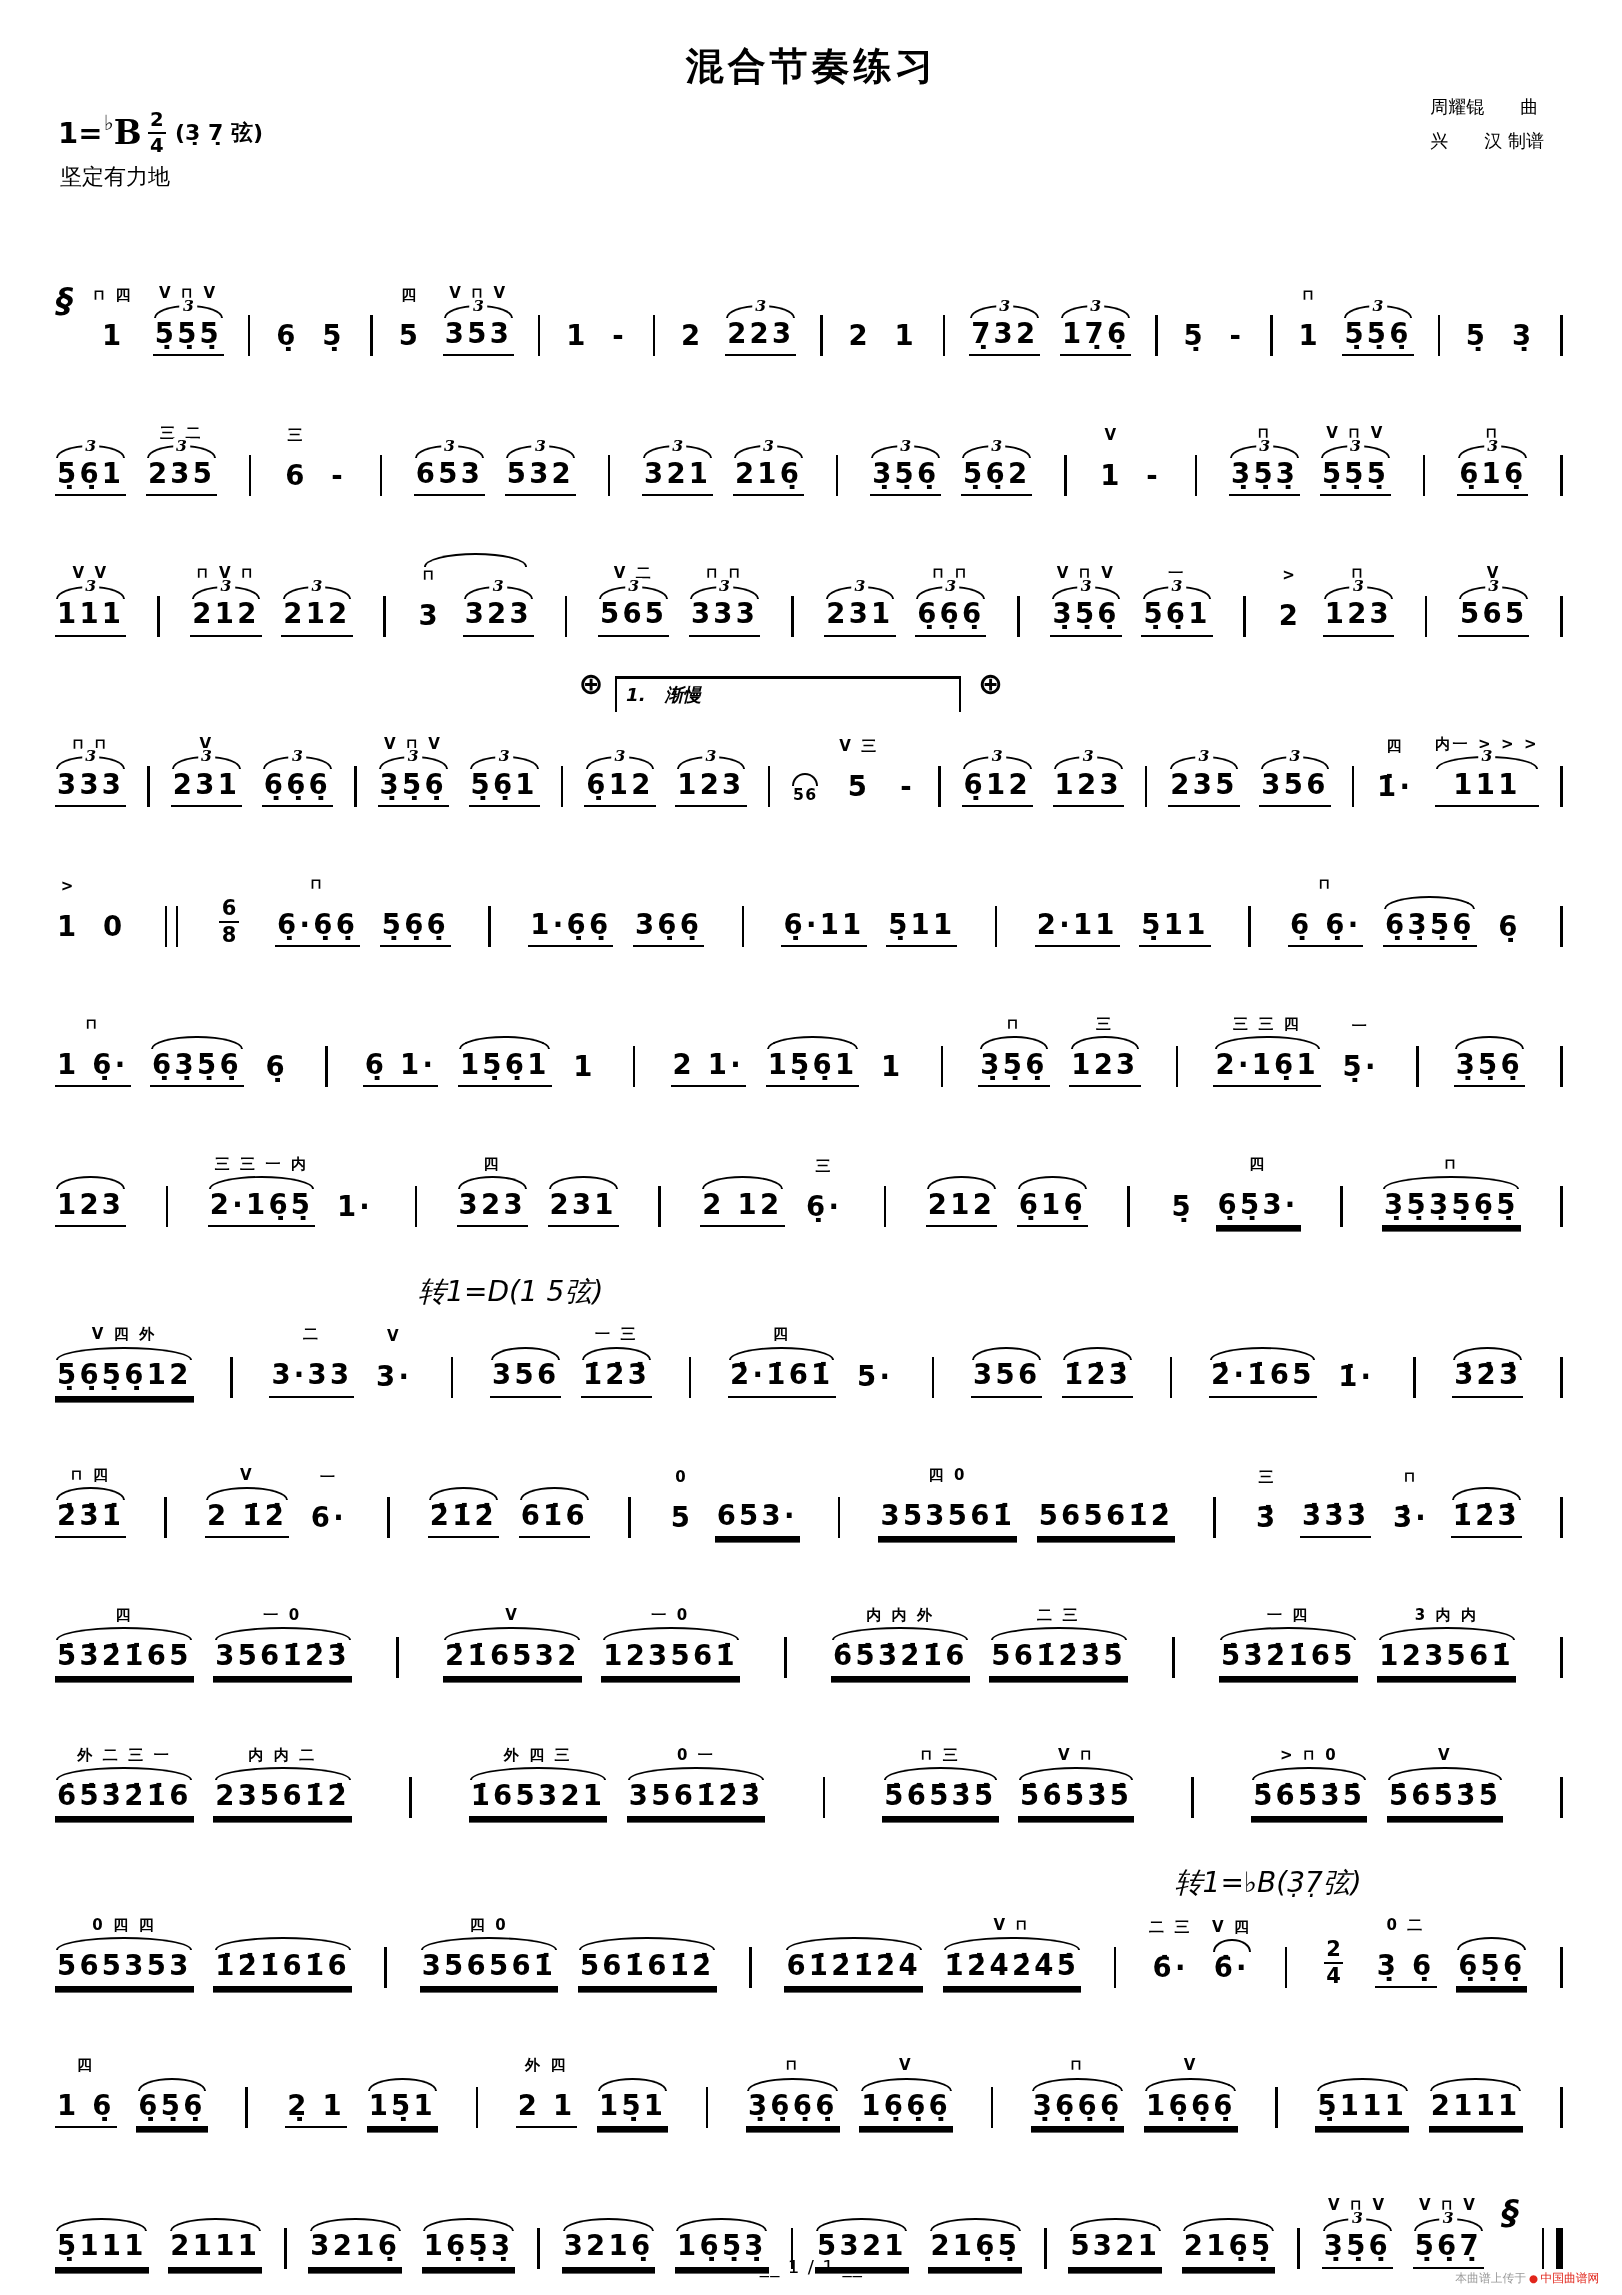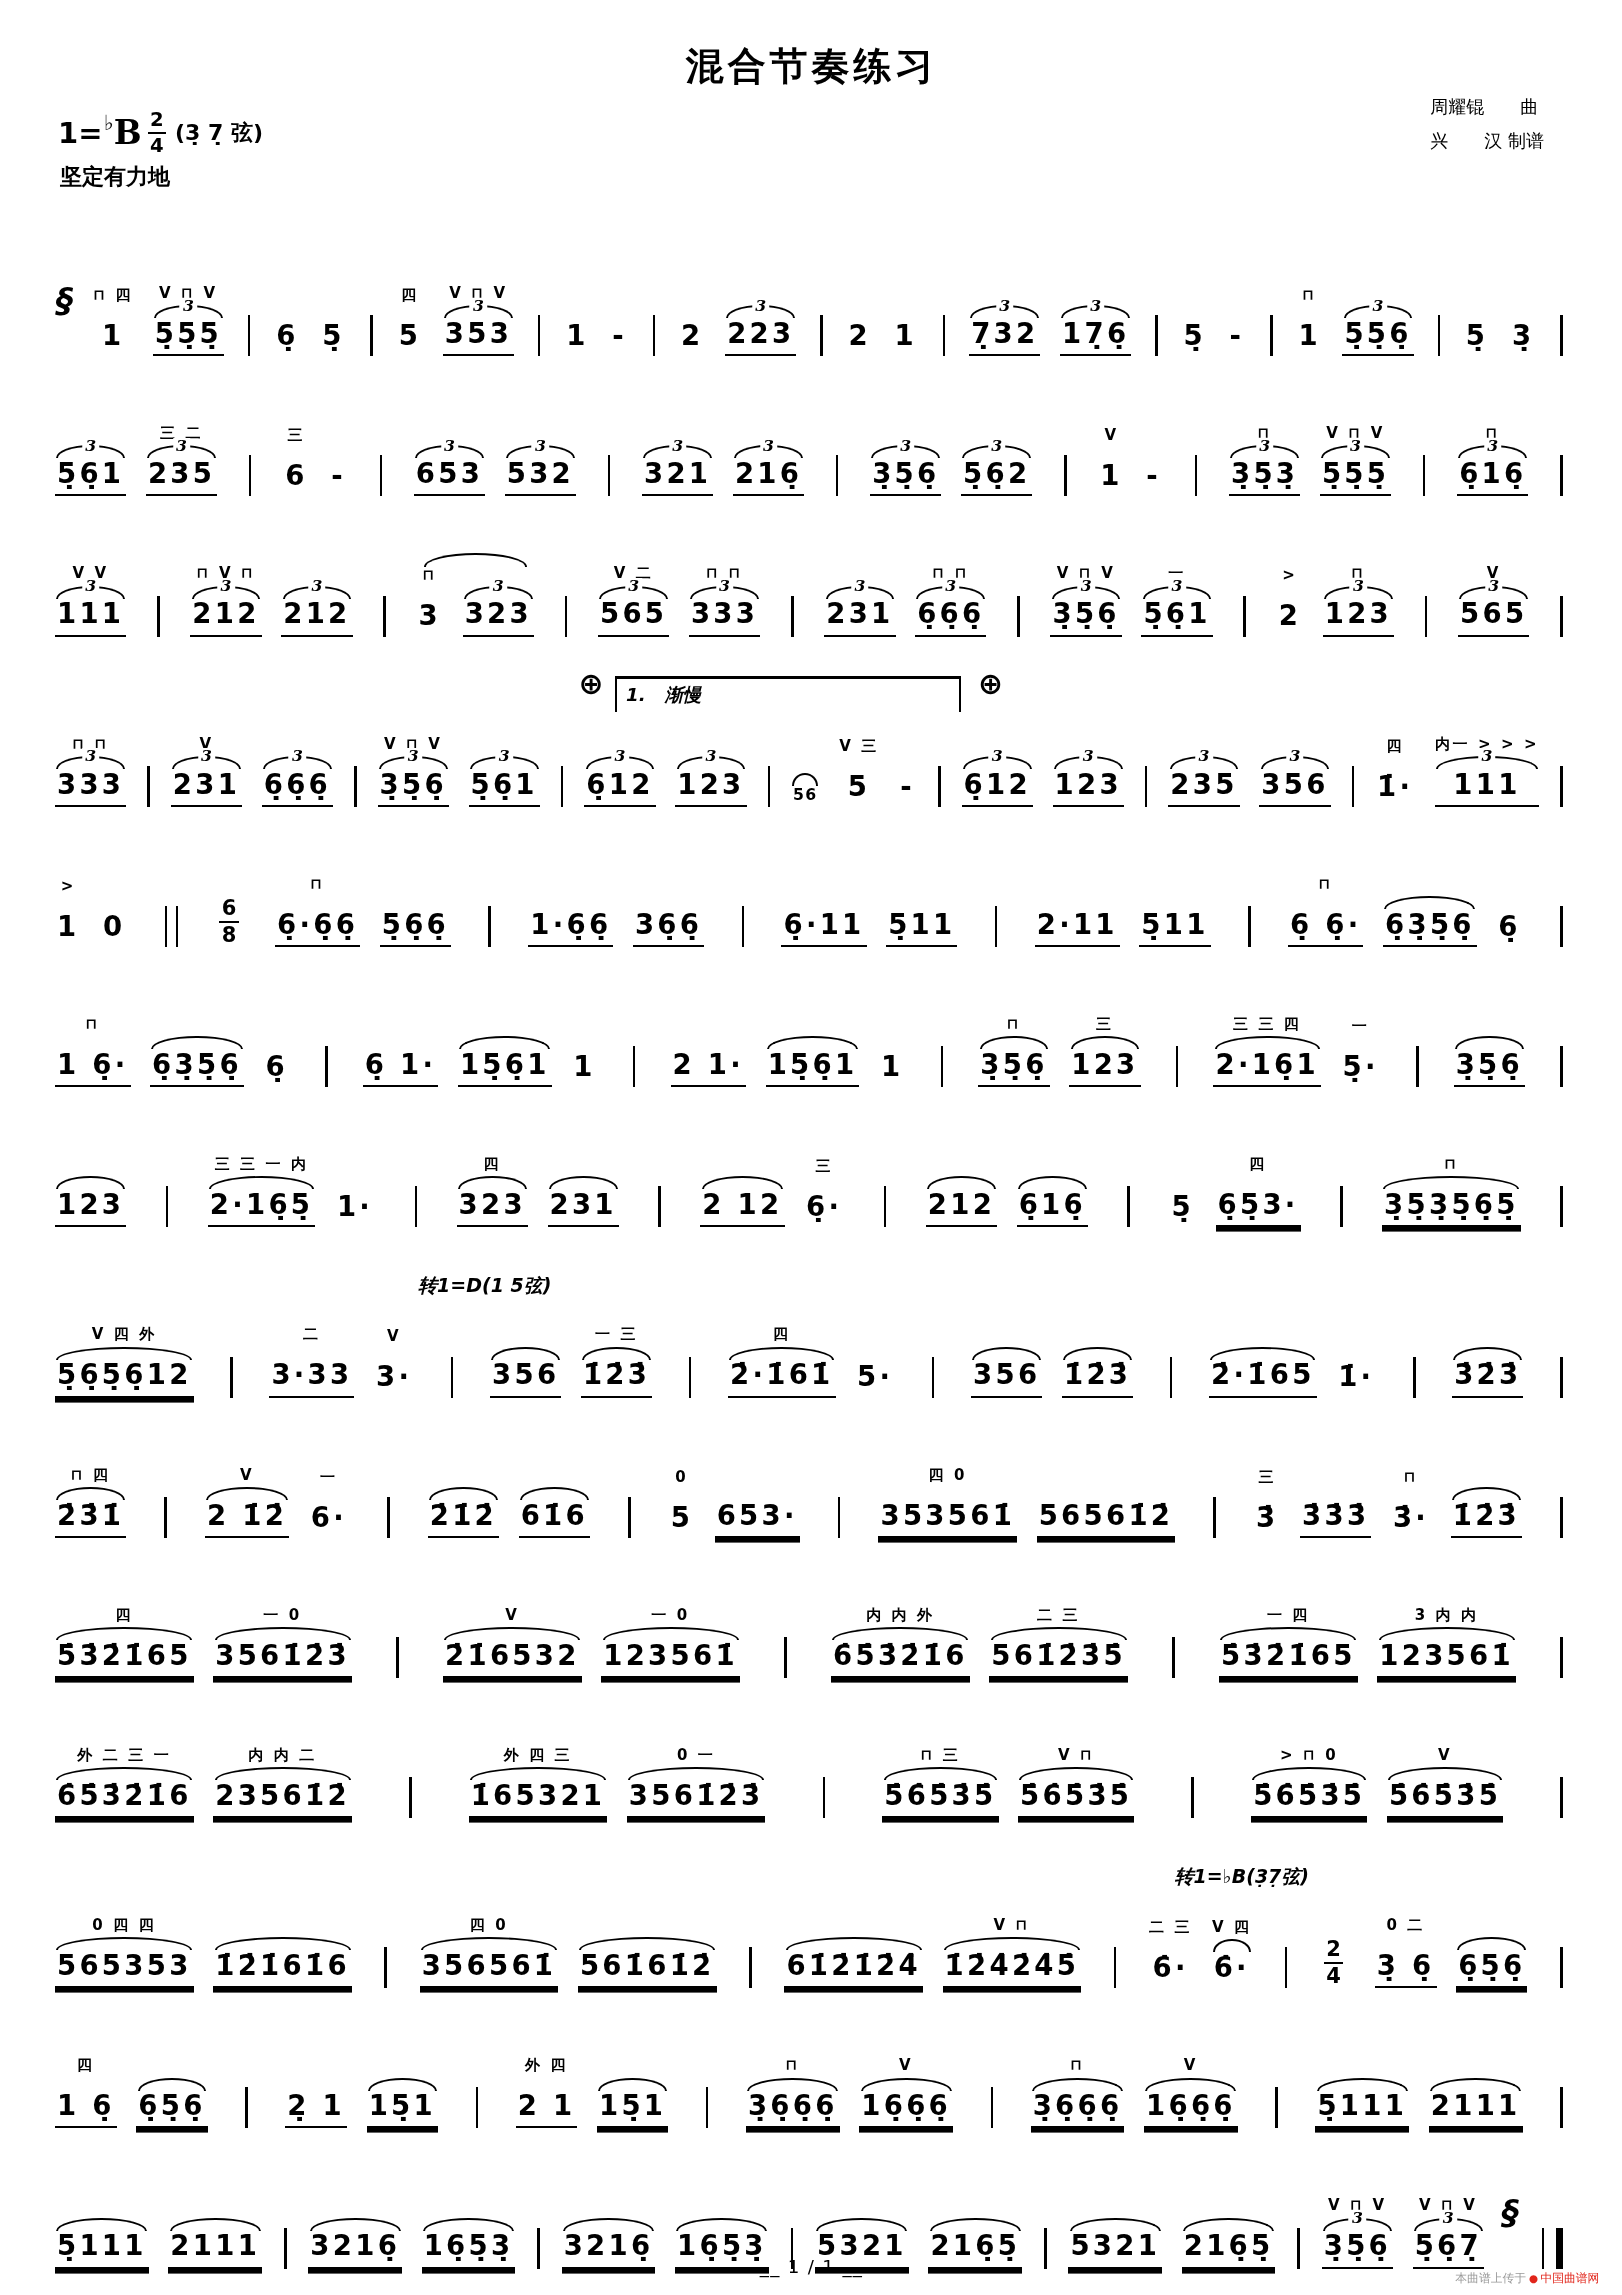--- a/index.html
+++ b/index.html
@@ -9,21 +9,21 @@
   .hdr{position:relative;height:216px;}
   .title{position:absolute;top:41px;left:0;right:0;text-align:center;font-size:38px;font-weight:bold;letter-spacing:3.9px;}
   .keybox{position:absolute;left:58px;top:110px;display:flex;align-items:center;font-weight:bold;}
   .keypfx{font-size:29px;}
   .flat{font-size:21px;vertical-align:super;position:relative;top:-9.2px;margin-left:1.3px;}
   .keyletter{font-size:33px;font-family:"DejaVu Serif",serif;}
   .frac{display:inline-flex;flex-direction:column;align-items:center;margin:0 9.2px 0 6.5px;font-size:19.6px;line-height:1;}
   .frac .fn{border-bottom:2.6px solid #000;padding:0 2px 2px;}
   .frac .fd{padding-top:2px;}
   .strings{font-size:22px;font-weight:bold;}
-  .tempo{position:absolute;left:60px;top:162px;font-size:22px;font-weight:bold;}
+  .tempo{position:absolute;left:60px;top:162px;font-size:22px;font-weight:normal;}
   .credits{position:absolute;right:79px;top:90px;text-align:left;font-size:18px;line-height:1.9;}
   
   .score{padding:0 55px;}
   .sysline{display:flex;align-items:flex-end;justify-content:space-between;margin-top:67px;position:relative;}
   .sysline.hasover{margin-top:97px;}
   .meas{display:flex;align-items:flex-end;gap:19.6px;position:relative;}
   .meas.marc:before{content:"";position:absolute;left:6%;right:6%;top:-10.5px;height:11.8px;border:2px solid #000;border-bottom:none;border-radius:50%/100% 100% 0 0;}
   .grp{display:flex;flex-direction:column;justify-content:flex-end;}
   .ga{height:21px;line-height:21px;font-size:15px;font-weight:bold;letter-spacing:2.6px;white-space:pre;text-align:center;}
   .gb{position:relative;height:13px;}
@@ -36,21 +36,21 @@
   .bar{width:2.6px;height:41px;background:#000;margin:0 5.2px;align-self:flex-end;}
   .bar.dbl{width:9.2px;background:transparent;border-left:2.6px solid #000;border-right:2.6px solid #000;}
   .bar.fin{width:11.8px;background:transparent;border-left:2.6px solid #000;border-right:7.2px solid #000;}
   .ts{display:flex;flex-direction:column;align-items:center;font-weight:bold;font-size:21px;line-height:1;align-self:flex-end;margin:0 3.9px 1.3px;}
   .ts .tn{border-bottom:2.6px solid #000;padding:0 2.6px 2px;}
   .ts .td{padding-top:2px;}
   .seg{font-size:34px;font-weight:bold;font-style:italic;align-self:flex-start;line-height:1;margin:0 1.3px;}
   .volta{position:absolute;top:-58px;height:30px;border-top:3.3px solid #000;border-left:2.6px solid #000;padding:3.9px 0 0 9.2px;font-size:18.3px;font-weight:bold;font-style:italic;white-space:pre;}
   .volta.closed{border-right:2.6px solid #000;}
   .coda{position:absolute;top:-68px;font-size:30px;font-weight:bold;}
-  .keychg{position:absolute;top:-51px;font-size:19px;font-weight:bold;font-style:italic;white-space:pre;}
+  .keychg{position:absolute;top:-51px;font-size:28px;font-weight:normal;font-style:italic;white-space:pre;}
   
   .ftr{position:absolute;bottom:18.3px;left:0;right:0;}
   .pg{text-align:center;font-size:18.3px;letter-spacing:1.3px;}
   .wm{position:absolute;right:23.6px;bottom:-10.5px;font-size:11.8px;}
   .wm .wg{color:#9a9a9a;}
   .wm .dotlogo{color:#e1251b;font-size:10.5px;margin:0 2.6px;}
   .wm .wr{color:#e1251b;}
 </style>
 </head>
 <body>

